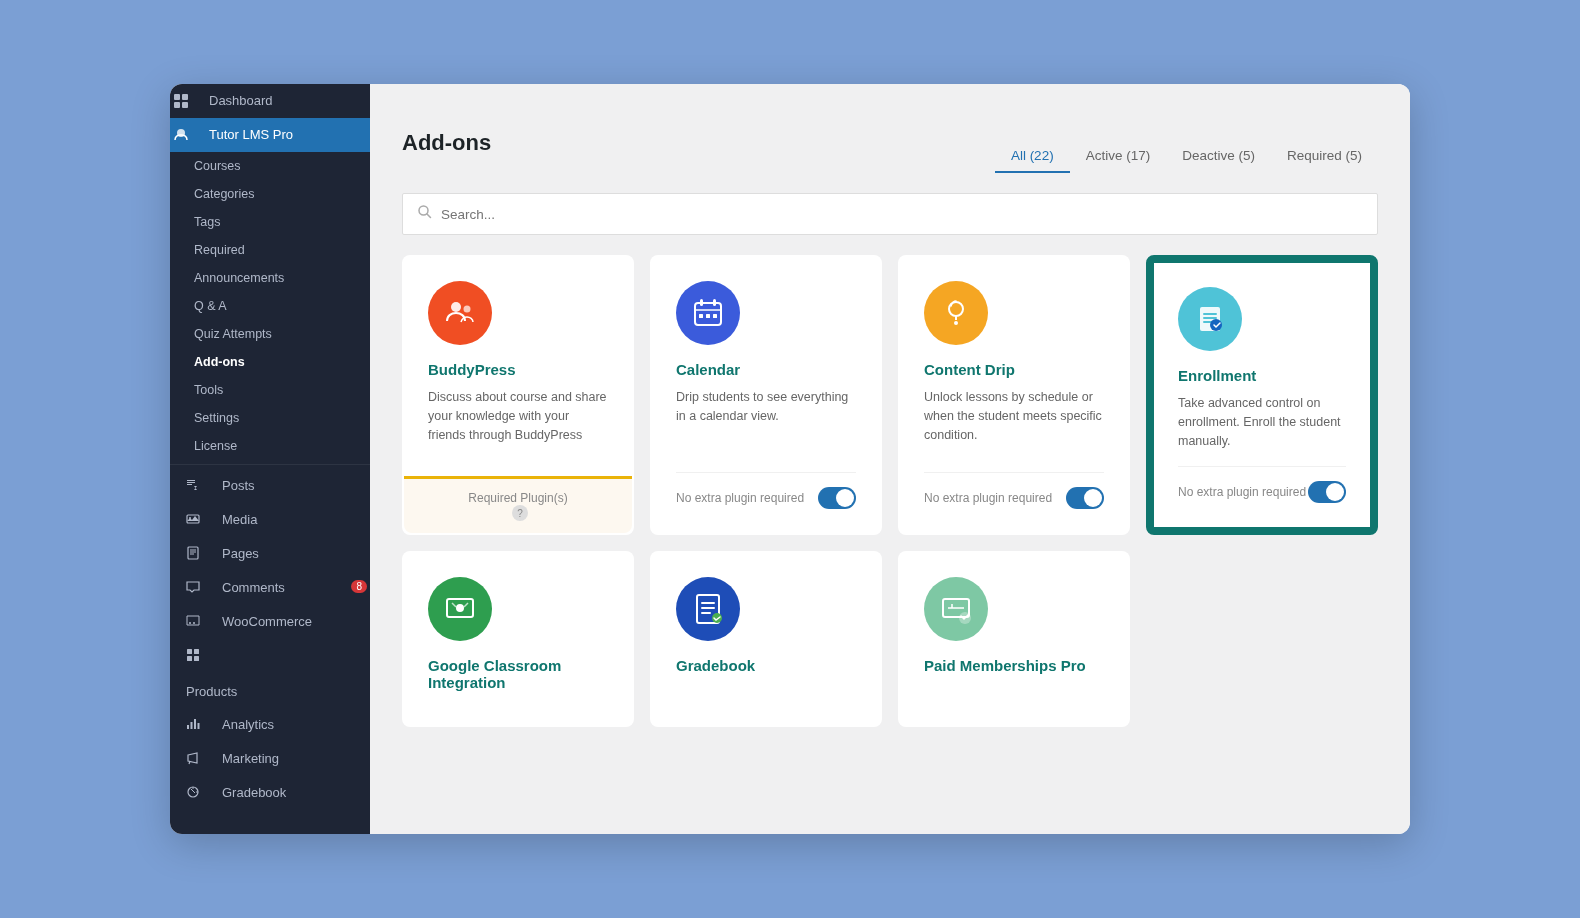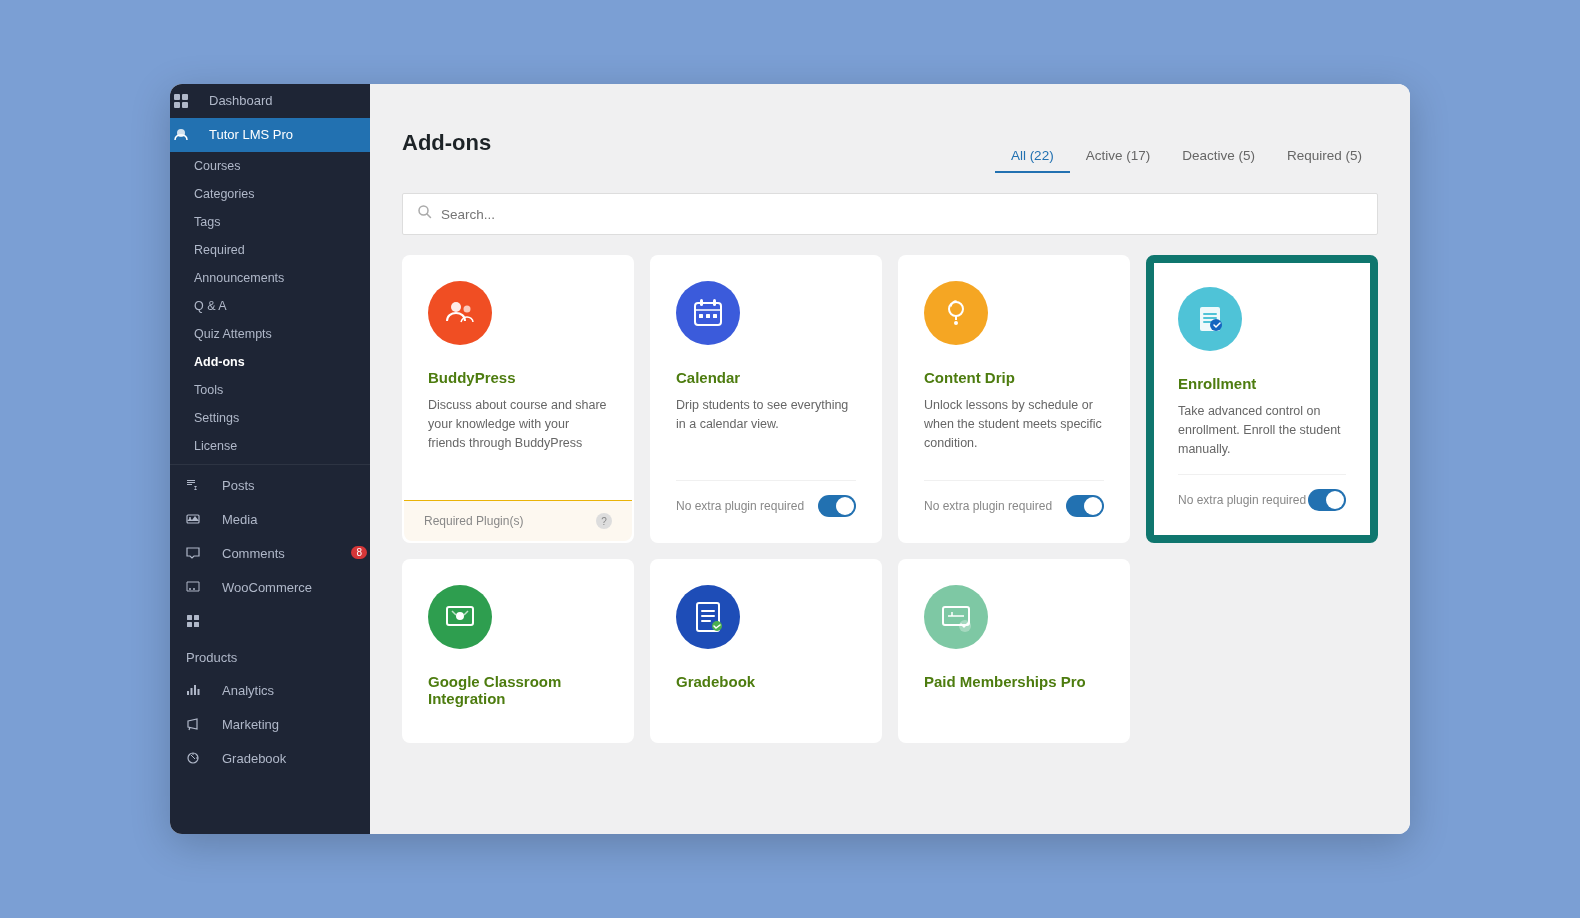--- a/index.html
+++ b/index.html
@@ -148,23 +148,22 @@
       border-radius: 50%;
       display: flex;
       align-items: center;
       justify-content: center;
       margin-bottom: 16px;
       font-size: 28px;
     }
     .card-title {
       font-size: 15px;
       font-weight: 600;
-      color: #4d7c0f;
+      color: #0f766e;
       margin-bottom: 10px;
-      margin-top: 8px;
     }
     .card-desc {
       font-size: 12.5px;
       color: #666;
       line-height: 1.5;
       flex: 1;
     }
     .card-footer {
       margin-top: 16px;
       padding-top: 14px;
@@ -173,21 +172,22 @@
       align-items: center;
       justify-content: space-between;
       font-size: 12px;
       color: #888;
     }
     .card-footer.required {
       background: #fdf8f0;
       margin: 16px -24px -24px;
       padding: 12px 20px;
       border-radius: 0 0 8px 8px;
-      border-top: 1px solid #eab308;
+      border-top: 3px solid #eab308;
+      flex-direction: column;
     }
     
     .toggle {
       width: 38px;
       height: 22px;
       border-radius: 11px;
       position: relative;
       cursor: pointer;
       flex-shrink: 0;
     }
@@ -303,20 +303,29 @@
             <rect x="1" y="3" width="12" height="8" rx="1" fill="none" stroke="#b0b8c9" stroke-width="1.2"></rect>
             <circle cx="4" cy="6" r="1"></circle>
             <path d="M1 9l3-3 2 2 3-4 4 5H1z"></path>
           </svg>
         </span>
         <span>Media</span>
       </div>
       <div class="sidebar-item" style="padding-left:16px;">
         <span class="icon">
           <svg width="14" height="14" viewBox="0 0 14 14" fill="#b0b8c9">
+            <rect x="2" y="1" width="10" height="12" rx="1" fill="none" stroke="#b0b8c9" stroke-width="1.2"></rect>
+            <path d="M4 4h6M4 6h6M4 8h4" stroke="#b0b8c9" stroke-width="1"></path>
+          </svg>
+        </span>
+        <span>Pages</span>
+      </div>
+      <div class="sidebar-item" style="padding-left:16px;">
+        <span class="icon">
+          <svg width="14" height="14" viewBox="0 0 14 14" fill="#b0b8c9">
             <path d="M1 2h12v8H8l-2 2-2-2H1z" fill="none" stroke="#b0b8c9" stroke-width="1.2"></path>
           </svg>
         </span>
         <span>Comments</span>
         <span class="badge">8</span>
       </div>
       <div class="sidebar-item" style="padding-left:16px;">
         <span class="icon">
           <svg width="14" height="14" viewBox="0 0 14 14" fill="#b0b8c9">
             <path d="M1 2h12v9H1z" fill="none" stroke="#b0b8c9" stroke-width="1"></path>

